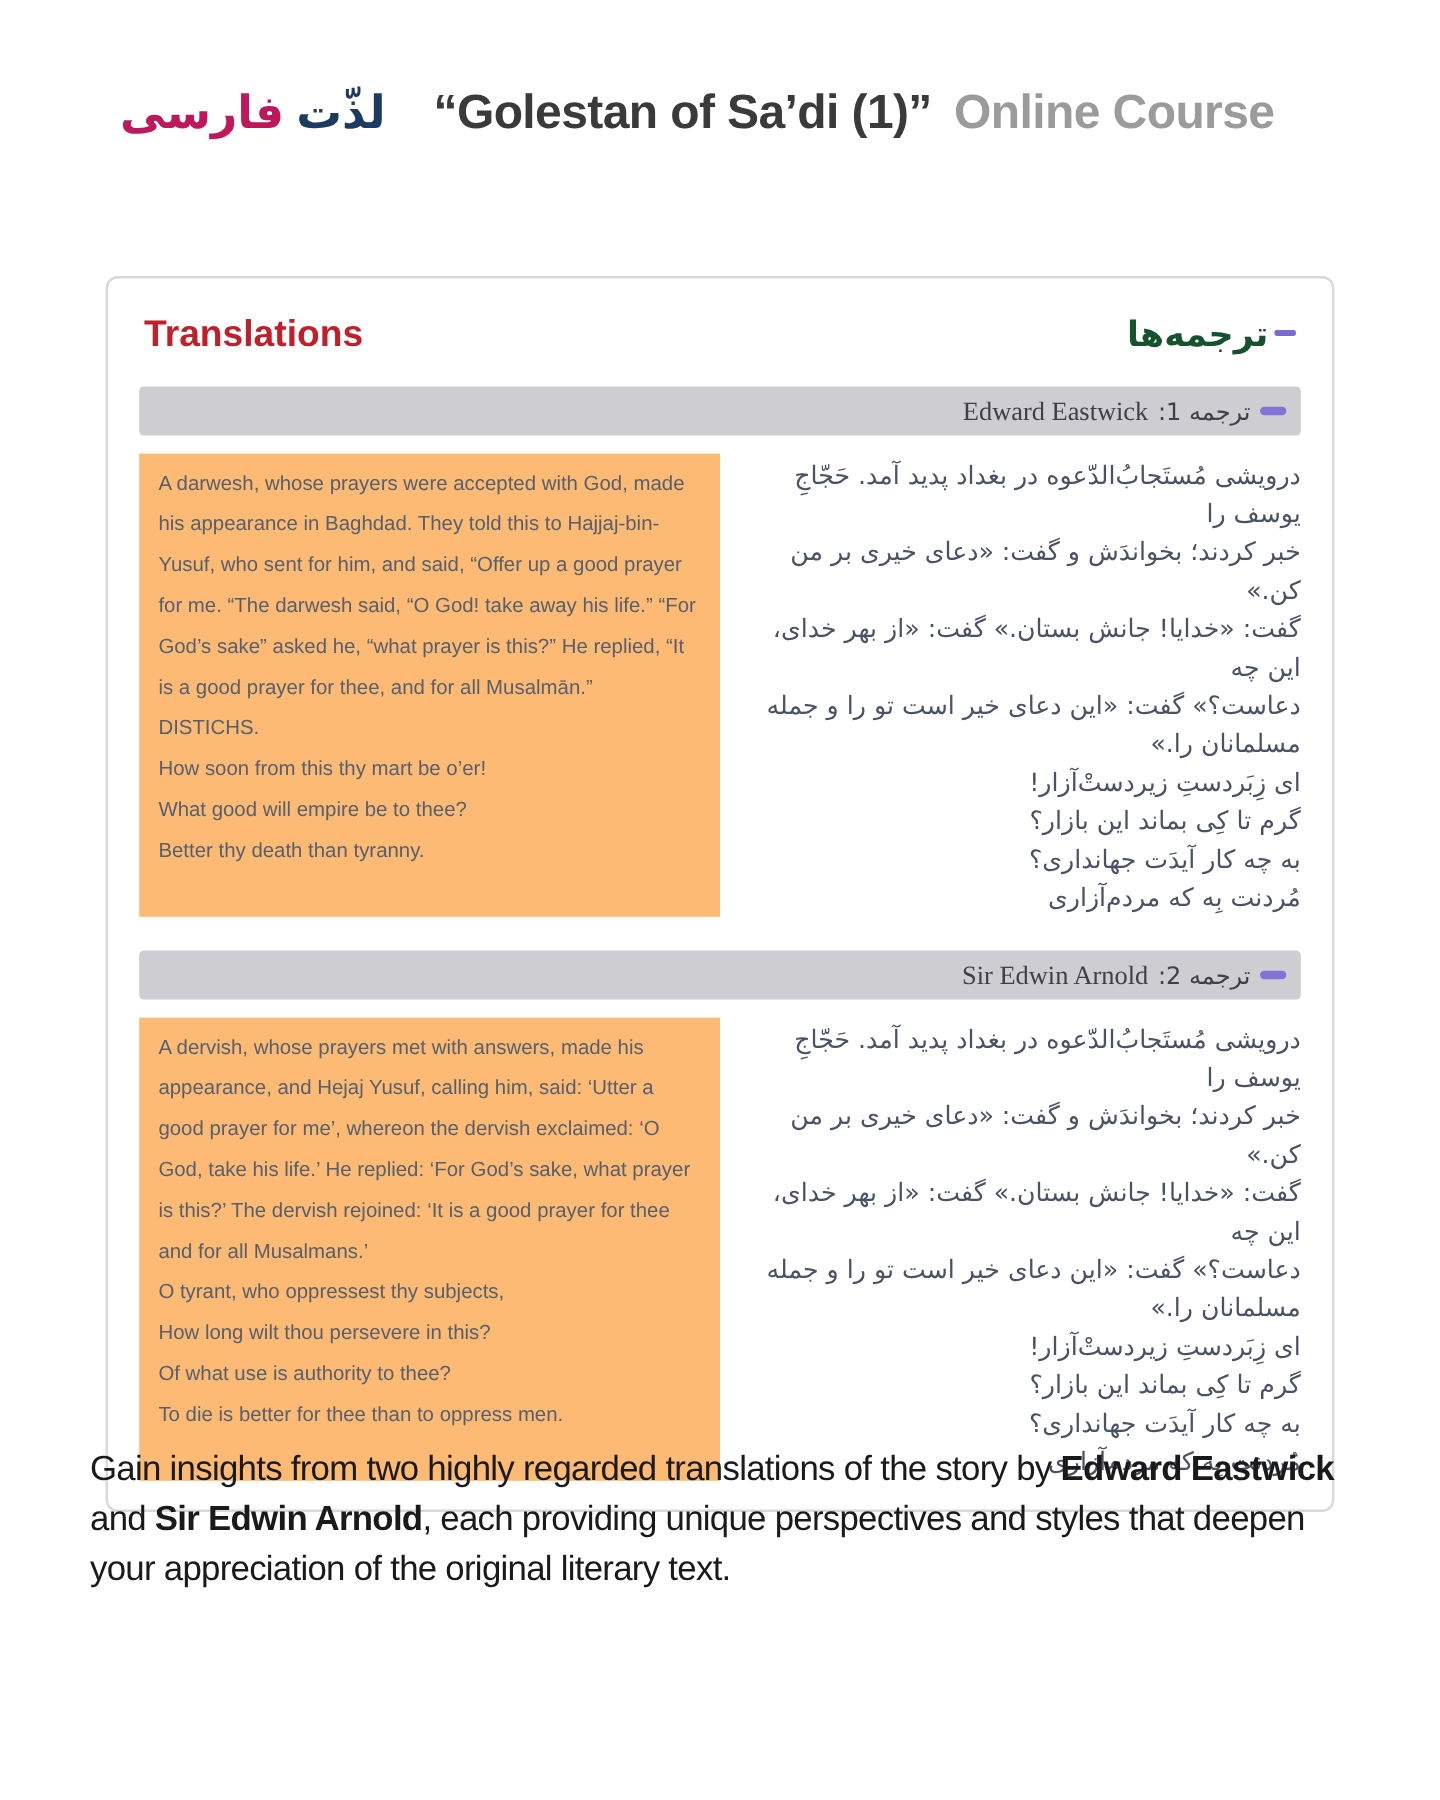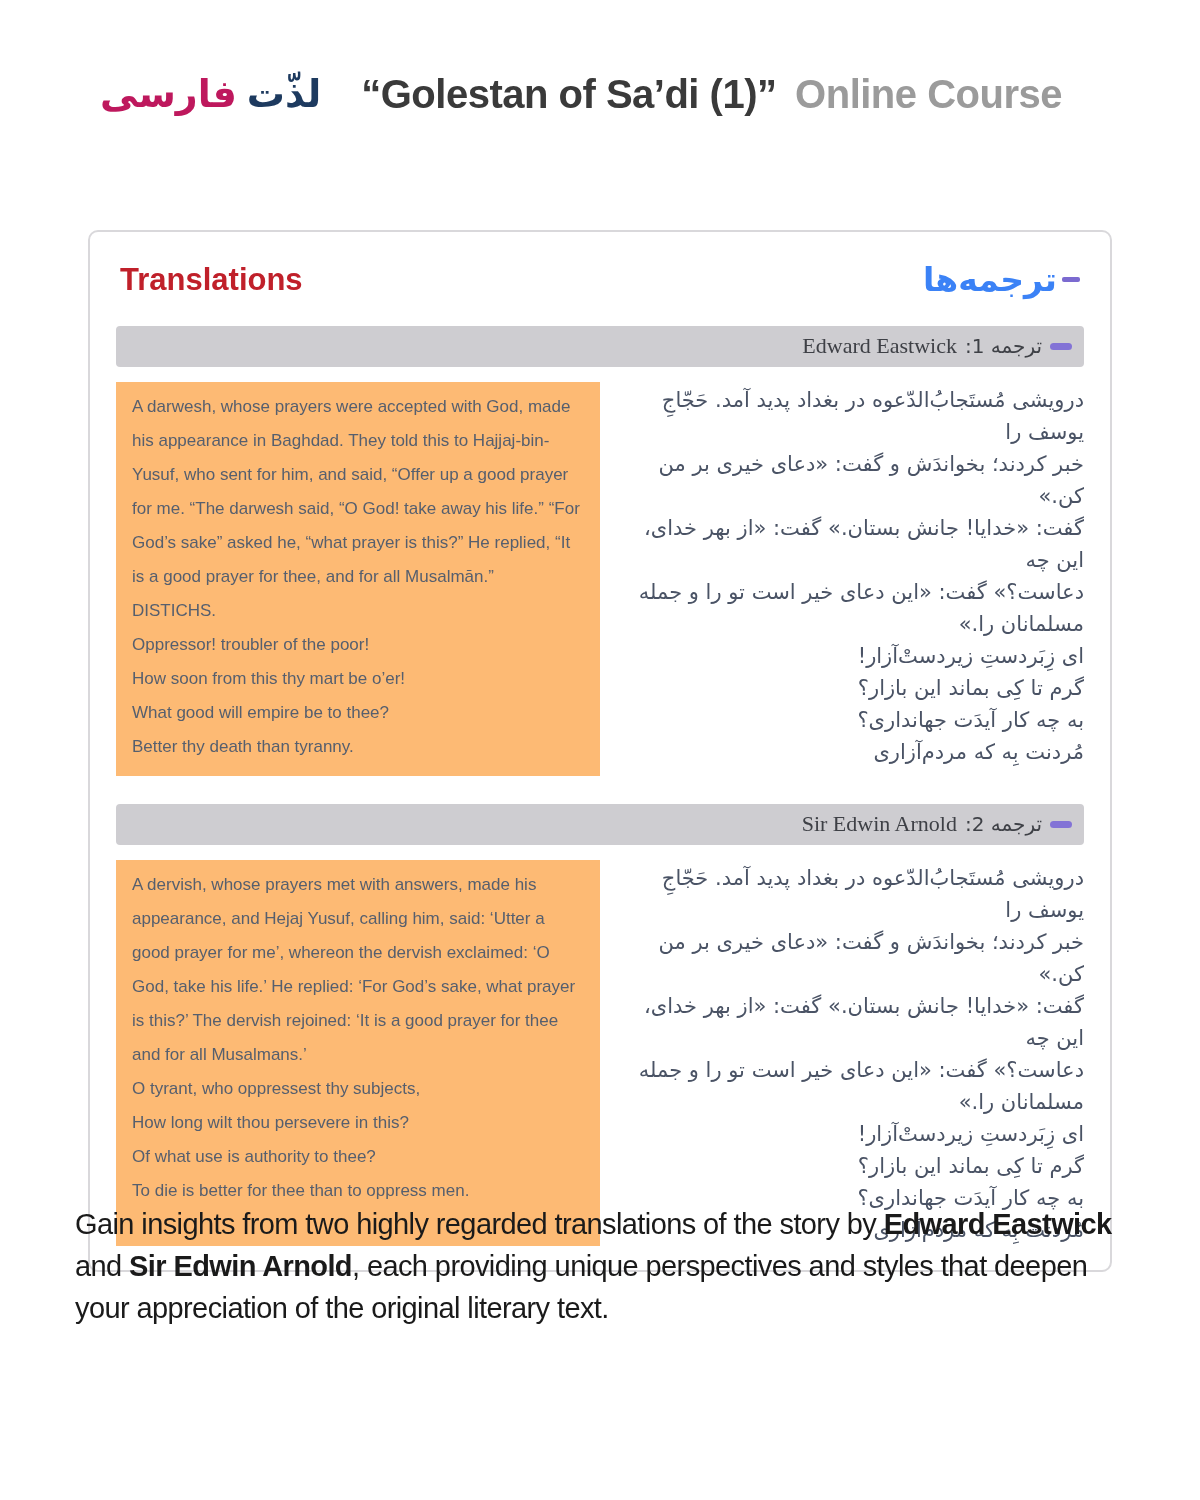--- a/index.html
+++ b/index.html
@@ -17,21 +17,21 @@
   .title-sub{color:#9b9b9b;margin-left:8px;}
   
   .card{
     position:absolute;top:230px;left:88px;width:1024px;box-sizing:border-box;
     border:2px solid #d9d8db;border-radius:10px;padding:24px 26px;background:#fff;
   }
   .card-head{display:flex;justify-content:space-between;align-items:center;margin:4px 4px 26px 4px;}
   .h-en{font-size:31px;font-weight:700;color:#c0202a;margin:0;}
   .h-fa-wrap{display:flex;align-items:center;gap:5px;}
   .h-dash{width:18px;height:5px;background:#7b6ad0;border-radius:2px;flex:none;}
-  .h-fa{font-family:"DejaVu Sans",sans-serif;font-size:33px;font-weight:700;color:#3b82f6;line-height:1.2;}
+  .h-fa{font-family:"DejaVu Sans",sans-serif;font-size:29px;font-weight:700;color:#14532d;line-height:1.2;}
   
   .t-header{
     display:flex;align-items:center;gap:8px;background:#cecdd1;height:41px;
     border-radius:4px;padding:0 12px;box-sizing:border-box;
   }
   .dash-icon{width:22px;height:7px;background:#8373d6;border-radius:4px;flex:none;}
   .t-label{font-family:"DejaVu Sans",sans-serif;font-size:20px;color:#3e4046;}
   .t-translator{font-family:"Liberation Serif",serif;font-size:22px;color:#3e4046;}
   
   .t-body{display:flex;gap:16px;margin-top:15px;}
@@ -79,21 +79,20 @@
   <div class="t-section first">
     <div class="t-header" dir="rtl">
       <span class="dash-icon"></span>
       <span class="t-label">ترجمه 1:</span>
       <span class="t-translator">Edward Eastwick</span>
     </div>
     <div class="t-body">
       <div class="en-col">
         <p>A darwesh, whose prayers were accepted with God, made his appearance in Baghdad. They told this to Hajjaj-bin-Yusuf, who sent for him, and said, “Offer up a good prayer for me. “The darwesh said, “O God! take away his life.” “For God’s sake” asked he, “what prayer is this?” He replied, “It is a good prayer for thee, and for all Musalmān.”</p>
         <div class="en-line">DISTICHS.</div>
-        <div class="en-line">Oppressor! troubler of the poor!</div>
         <div class="en-line">How soon from this thy mart be o’er!</div>
         <div class="en-line">What good will empire be to thee?</div>
         <div class="en-line">Better thy death than tyranny.</div>
       </div>
       <div class="fa-col" dir="rtl">
         <div>درویشی مُستَجابُ‌الدّعوه در بغداد پدید آمد. حَجّاجِ یوسف را</div>
         <div>خبر کردند؛ بخواندَش و گفت: «دعای خیری بر من کن.»</div>
         <div>گفت: «خدایا! جانش بستان.» گفت: «از بهر خدای، این چه</div>
         <div>دعاست؟» گفت: «این دعای خیر است تو را و جمله</div>
         <div>مسلمانان را.»</div>

